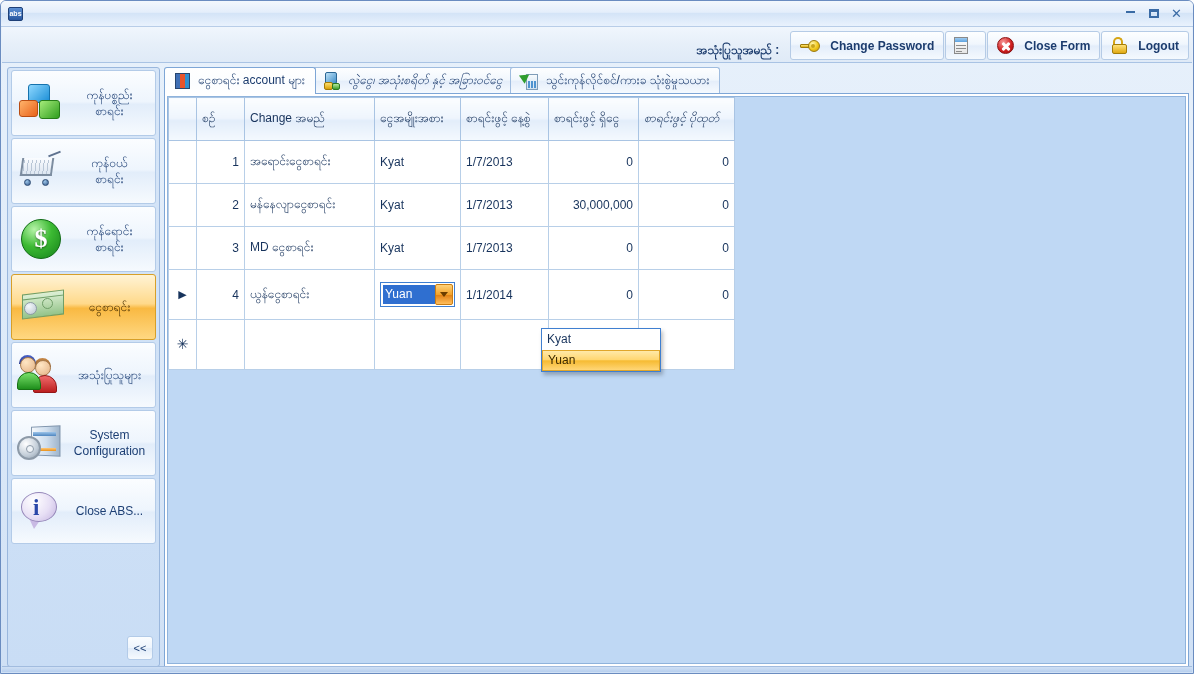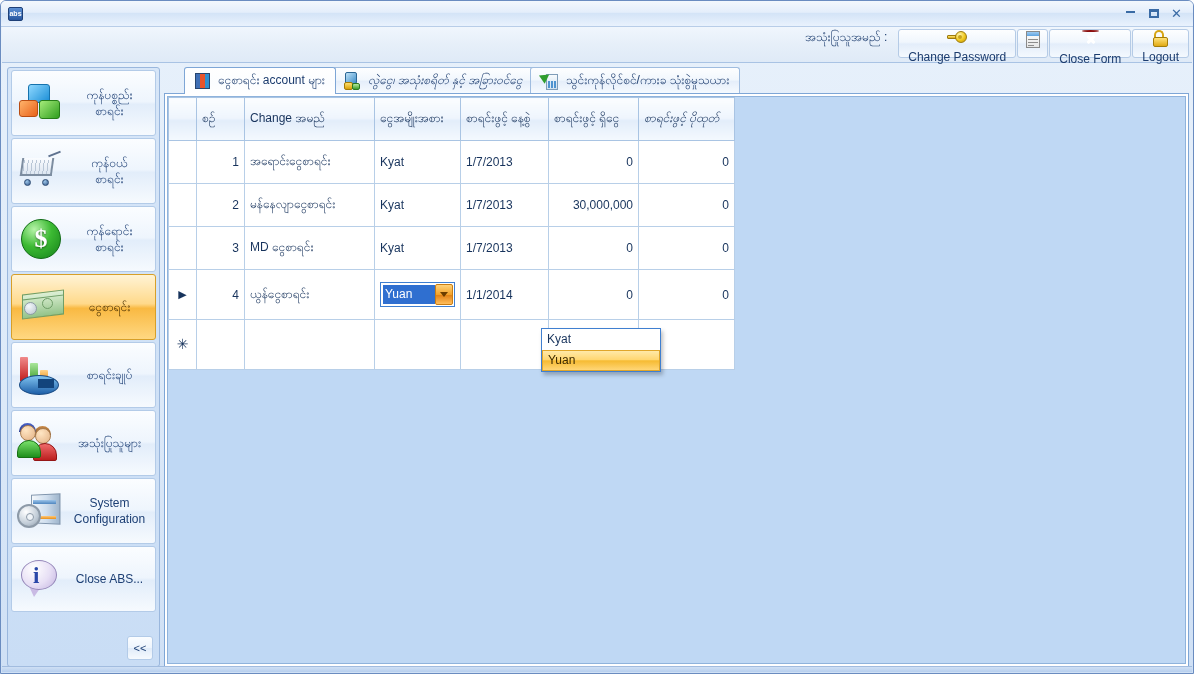--- a/index.html
+++ b/index.html
@@ -50,28 +50,28 @@
   #btn-close { right:6px; }
   #btn-min .g { display:inline-block; width:9px; border-bottom:2px solid #3a6ba5; vertical-align:5px;}
   #btn-max .g { display:inline-block; width:10px; height:9px; border:2px solid #3a6ba5; border-top-width:3px;}
 
   
   #toolbar {
     position:absolute; left:1px; top:26px; width:1190px; height:36px;
     background: linear-gradient(to bottom,#f0f6fd 0%, #e6eff9 50%, #dfeaf7 100%);
     border-bottom:1px solid #a9c3e4;
   }
-  #toolbar-strip { position:absolute; right:3px; top:2px; height:31px; display:flex; align-items:flex-start; }
+  #toolbar-strip { position:absolute; right:3px; top:2px; height:31px; display:flex; align-items:flex-end;font-weight:bold; }
   #user-label { color:#1f3f70; font-size:12px; margin-right:10px; white-space:nowrap; }
   .tbtn {
-    height:29px; display:flex; align-items:center; gap:20px;
+    height:29px; display:flex; align-items:center; gap:10px;
     padding:0 9px; margin-left:1px;
     background: linear-gradient(to bottom,#fdfeff 0%, #f0f6fd 45%, #e3edfa 52%, #f4f9fe 100%);
     border:1px solid #b5cbe6; border-radius:3px;
-    color:#1c3c6e; font-size:12px; white-space:nowrap; cursor:default;flex-direction:column;
+    color:#1c3c6e; font-size:12px; white-space:nowrap; cursor:default;
   }
   .tbtn.icononly { padding:0 6px; }
 
   
   .ic { position:relative; display:inline-block; }
   .ic-key { width:20px; height:14px; }
   .ic-key .shaft { position:absolute; left:0; top:5px; width:12px; height:4px;
      background:linear-gradient(to bottom,#ffe979,#d8a812); border:1px solid #9c7a0d; border-radius:1px;}
   .ic-key .head { position:absolute; right:0; top:1px; width:12px; height:12px; border-radius:50%;
      background:radial-gradient(circle at 35% 30%,#fff6b0,#f0c81d 55%,#c09208); border:1px solid #9c7a0d;}
@@ -217,21 +217,21 @@
   
   #main {
     position:absolute; left:163px; top:66px; width:1025px; height:600px;
   }
   #tabstrip { position:absolute; left:0; top:0; height:27px; width:100%; }
   .tab {
     position:absolute; top:0; height:27px;
     display:flex; align-items:center; gap:7px; padding:0 10px;
     background: linear-gradient(to bottom,#fdfeff 0%, #f1f7fd 45%, #e5eefa 52%, #f7fbff 100%);
     border:1px solid #9fbcdf; border-bottom:none; border-radius:3px 3px 0 0;
-    color:#1c3c6e; font-size:12px; white-space:nowrap; cursor:default;margin-left:20px;
+    color:#1c3c6e; font-size:12px; white-space:nowrap; cursor:default;
   }
   .tab.active {
     background: linear-gradient(to bottom,#ffffff 0%,#fbfdff 60%,#ffffff 100%);
     border-color:#7ea6d6;
     z-index:3;
   }
   #tabpage {
     position:absolute; left:0; top:26px; width:1025px; height:574px;
     background:#ffffff;
     border:1px solid #7ea6d6;
@@ -432,32 +432,20 @@
         <span class="i-cash">
             <span class="stack"></span>
             <span class="stack2"></span>
           <span class="mark"></span>
             <span class="seal"></span>
           </span>
       </span>
       <span class="slabel">ငွေစာရင်း</span>
     </div>
 
-    <div class="side-item">
-      <span class="sicon">
-        <span class="i-chart">
-            <span class="bar bR"></span>
-            <span class="bar bG"></span>
-            <span class="bar bO"></span>
-          <span class="pie"></span>
-            <span class="pieslice"></span>
-          </span>
-      </span>
-      <span class="slabel">စာရင်းချုပ်</span>
-    </div>
 
     <div class="side-item">
       <span class="sicon">
         <span class="i-users">
           <span class="hair r2"></span>
             <span class="head h2"></span>
             <span class="body b2"></span>
           <span class="hair r1"></span>
             <span class="head h1"></span>
             <span class="body b1"></span>

